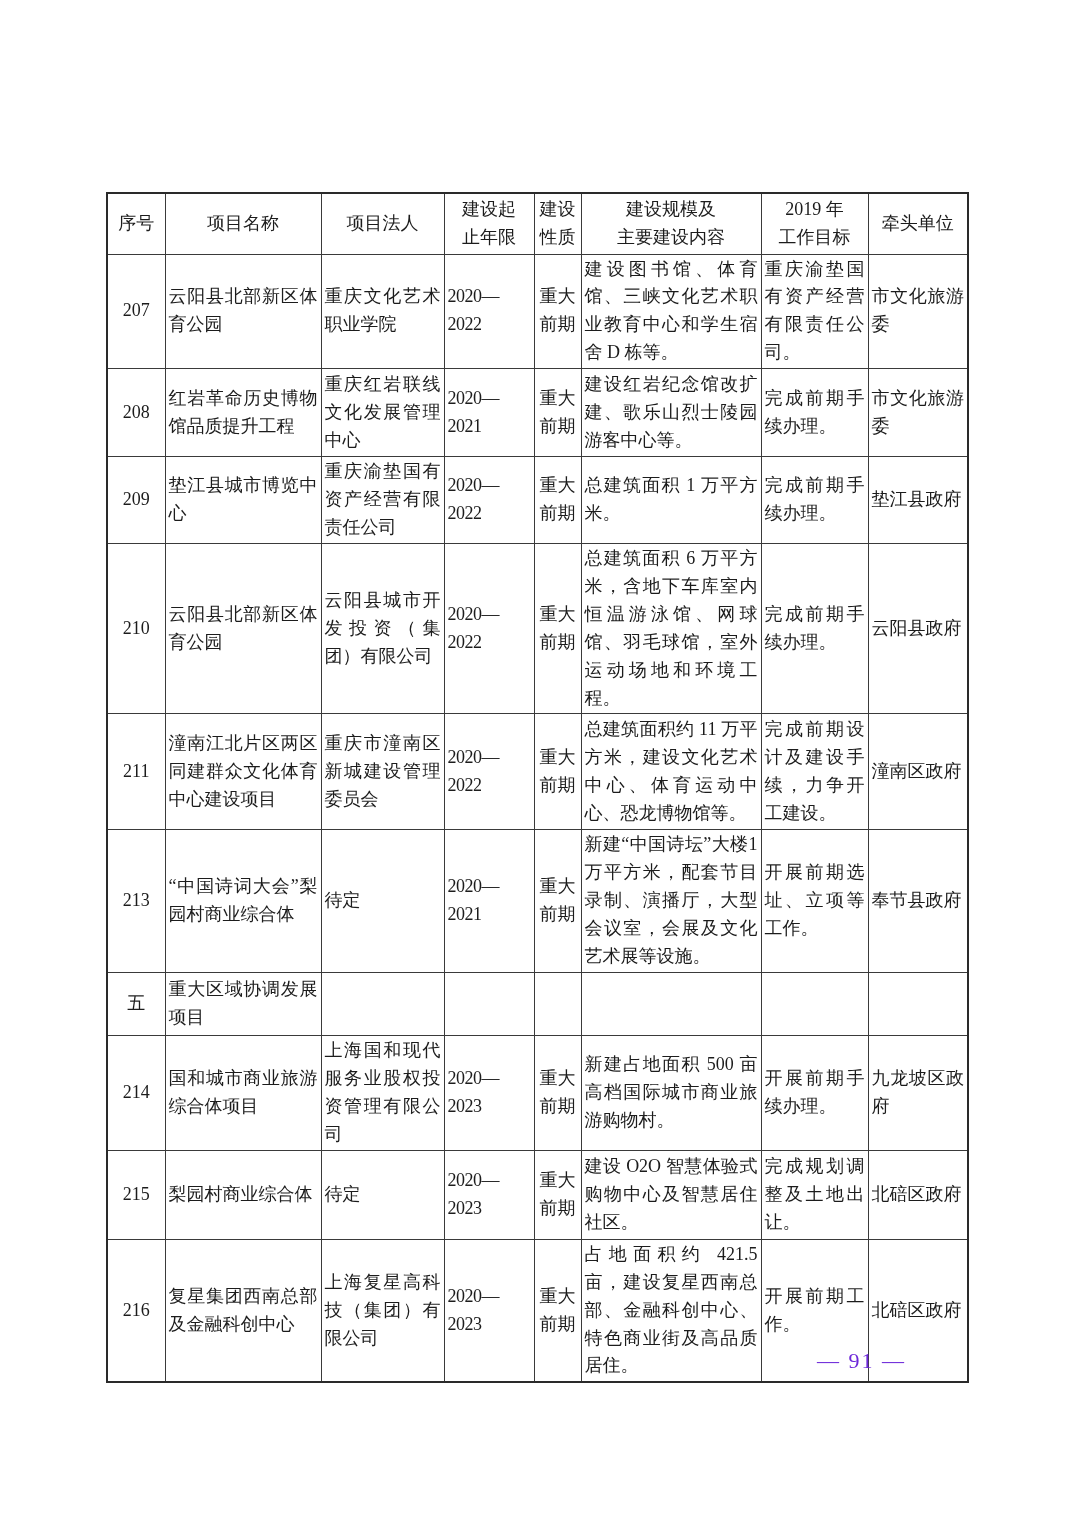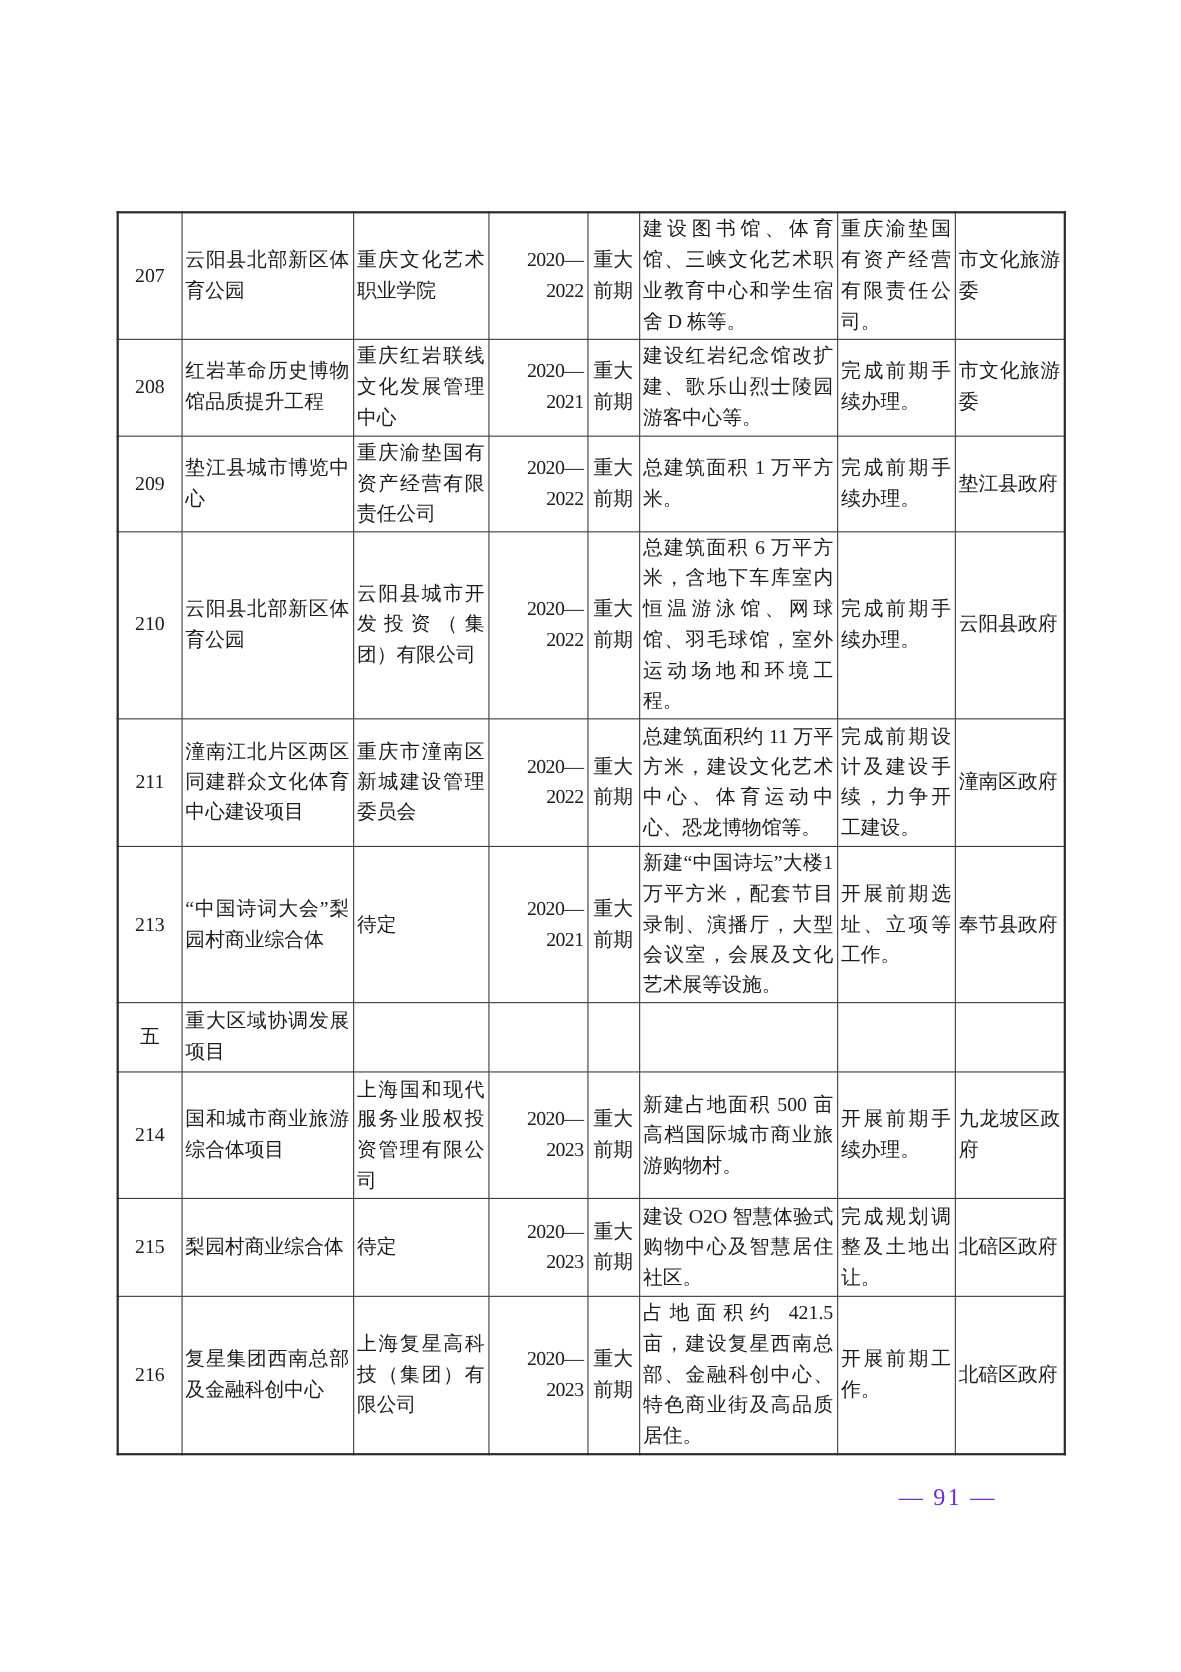--- a/index.html
+++ b/index.html
@@ -42,21 +42,21 @@
   tr.h-214 { height: 115px; }
   tr.h-215 { height: 89px; }
   tr.h-216 { height: 98px; }
 
   td.c-head { text-align: center; }
   td.c-seq { text-align: center; margin-top: 12px; }
   td.c-name, td.c-legal, td.c-content, td.c-goal, td.c-lead {
     text-align: justify;
   }
   td.c-years {
-    text-align: right;
+    text-align: left;
     font-size: 16px;
     letter-spacing: -0.5px;
     white-space: nowrap;
     padding: 1px 0;
   }
   td.c-nature { text-align: center; }
 
   .page-number {
     position: absolute;
     top: 1348px;
@@ -77,20 +77,34 @@
       <col style="width:156px">
       <col style="width:123px">
       <col style="width:90px">
       <col style="width:47px">
       <col style="width:180px">
       <col style="width:107px">
       <col style="width:100px">
     </colgroup>
 
     <tbody>
+        <tr class="h-head">
+      <td class="c-head">序号</td>
+      <td class="c-head">项目名称</td>
+      <td class="c-head">项目法人</td>
+      <td class="c-head">建设起
+止年限</td>
+      <td class="c-head">建设
+性质</td>
+      <td class="c-head">建设规模及
+主要建设内容</td>
+      <td class="c-head">2019 年
+工作目标</td>
+      <td class="c-head">牵头单位</td>
+    </tr>
 
     <tr class="h-207">
       <td class="c-seq">207</td>
       <td class="c-name">云阳县北部新区体育公园</td>
       <td class="c-legal">重庆文化艺术职业学院</td>
       <td class="c-years">2020—2022</td>
       <td class="c-nature">重大
 前期</td>
       <td class="c-content">建设图书馆、体育馆、三峡文化艺术职业教育中心和学生宿舍 D 栋等。</td>
       <td class="c-goal">重庆渝垫国有资产经营有限责任公司。</td>

